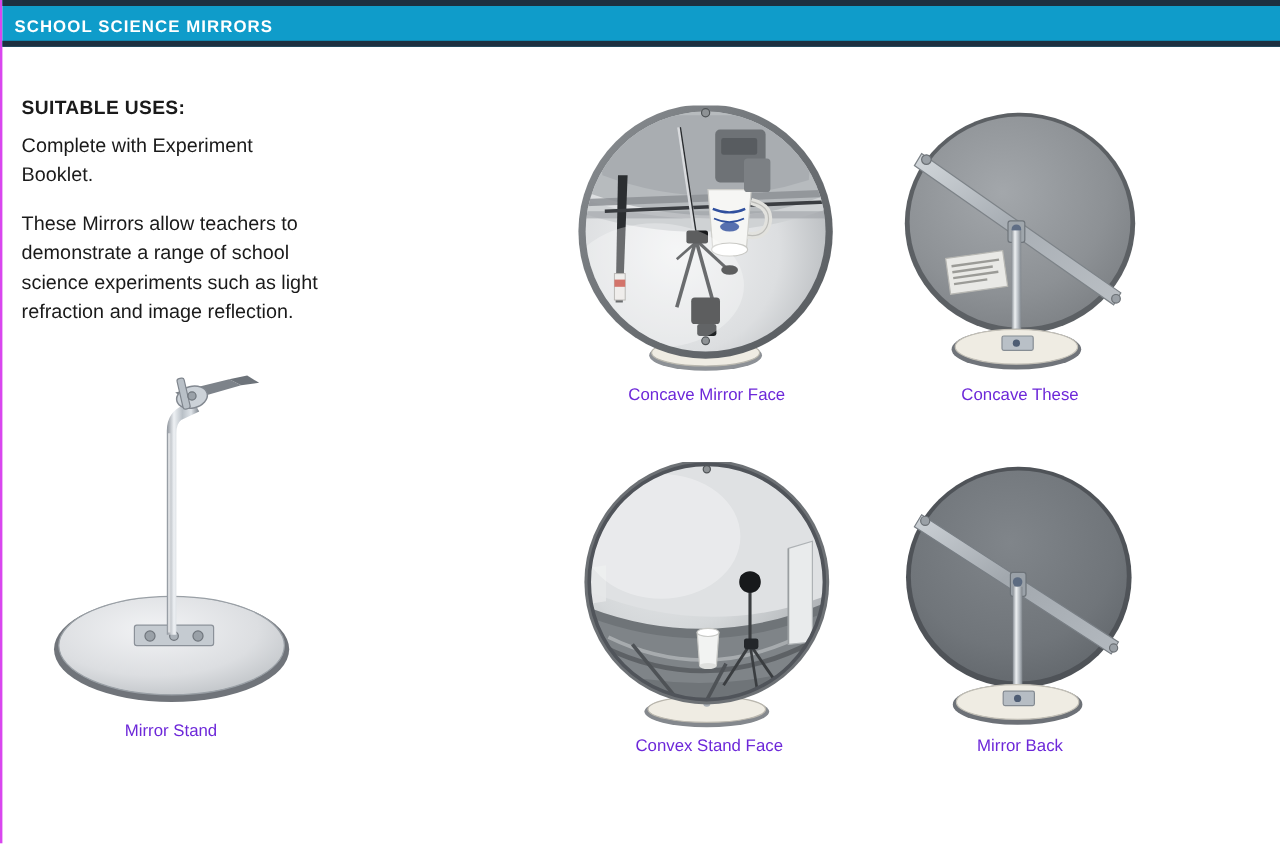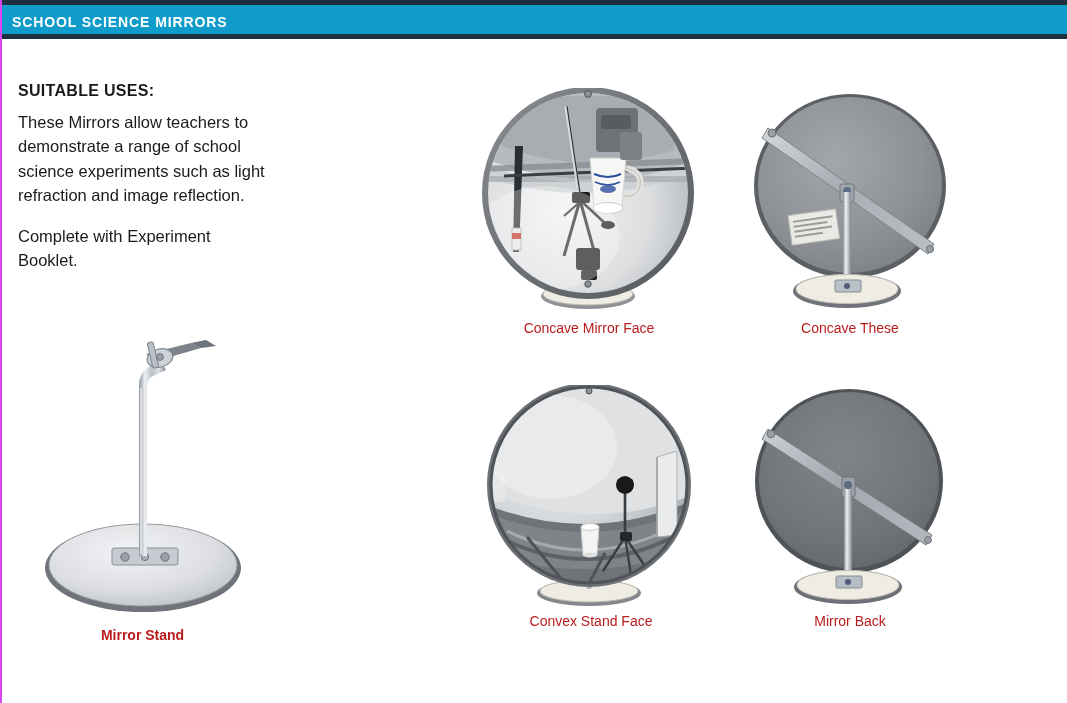--- a/index.html
+++ b/index.html
@@ -44,27 +44,27 @@
   }
   .info-p{
     font-size:16.5px;line-height:1.48;margin:0 0 16px 0;
   }
   .info-p:last-child{margin-bottom:0;}
 
   
   .fig{position:absolute;}
   .fig-caption{
     position:absolute;left:0;width:100%;
-    text-align:center;font-size:14px;color:#b91c1c;
+    text-align:center;font-size:14px;color:#6d28d9;
     white-space:nowrap;
   }
   .photo{position:absolute;left:0;top:0;}
 
   
-  #fig-stand{left:18px;top:330px;width:245px;height:330px;font-weight:bold;}
+  #fig-stand{left:18px;top:303px;width:245px;height:330px;}
   #fig-stand .photo{width:245px;height:290px;}
   #fig-stand .fig-caption{top:297px;}
 
   #fig-concave-face{left:466px;top:88px;width:242px;height:262px;}
   #fig-concave-face .photo{width:242px;height:225px;}
   #fig-concave-face .fig-caption{top:232px;}
 
   #fig-concave-back{left:750px;top:88px;width:196px;height:262px;}
   #fig-concave-back .photo{width:196px;height:225px;}
   #fig-concave-back .fig-caption{top:232px;}
@@ -83,22 +83,22 @@
 <body>
 
 <div class="page">
 
   <div class="header-bar">
     <div class="header-title">SCHOOL SCIENCE MIRRORS</div>
   </div>
 
   <div class="info">
     <div class="info-heading">SUITABLE USES:</div>
+    <p class="info-p">Complete with Experiment Booklet.</p>
     <p class="info-p">These Mirrors allow teachers to demonstrate a range of school science experiments such as light refraction and image reflection.</p>
-    <p class="info-p">Complete with Experiment Booklet.</p>
   </div>
 
   <div class="fig" id="fig-stand">
     <div class="photo">
       <svg viewBox="0 0 245 290" width="245" height="290" aria-hidden="true">
         <defs>
           <linearGradient id="chromeG" x1="0" y1="0" x2="1" y2="0">
             <stop offset="0%" stop-color="#8e949c"></stop>
             <stop offset="22%" stop-color="#eef1f4"></stop>
             <stop offset="48%" stop-color="#b9c0c7"></stop>

